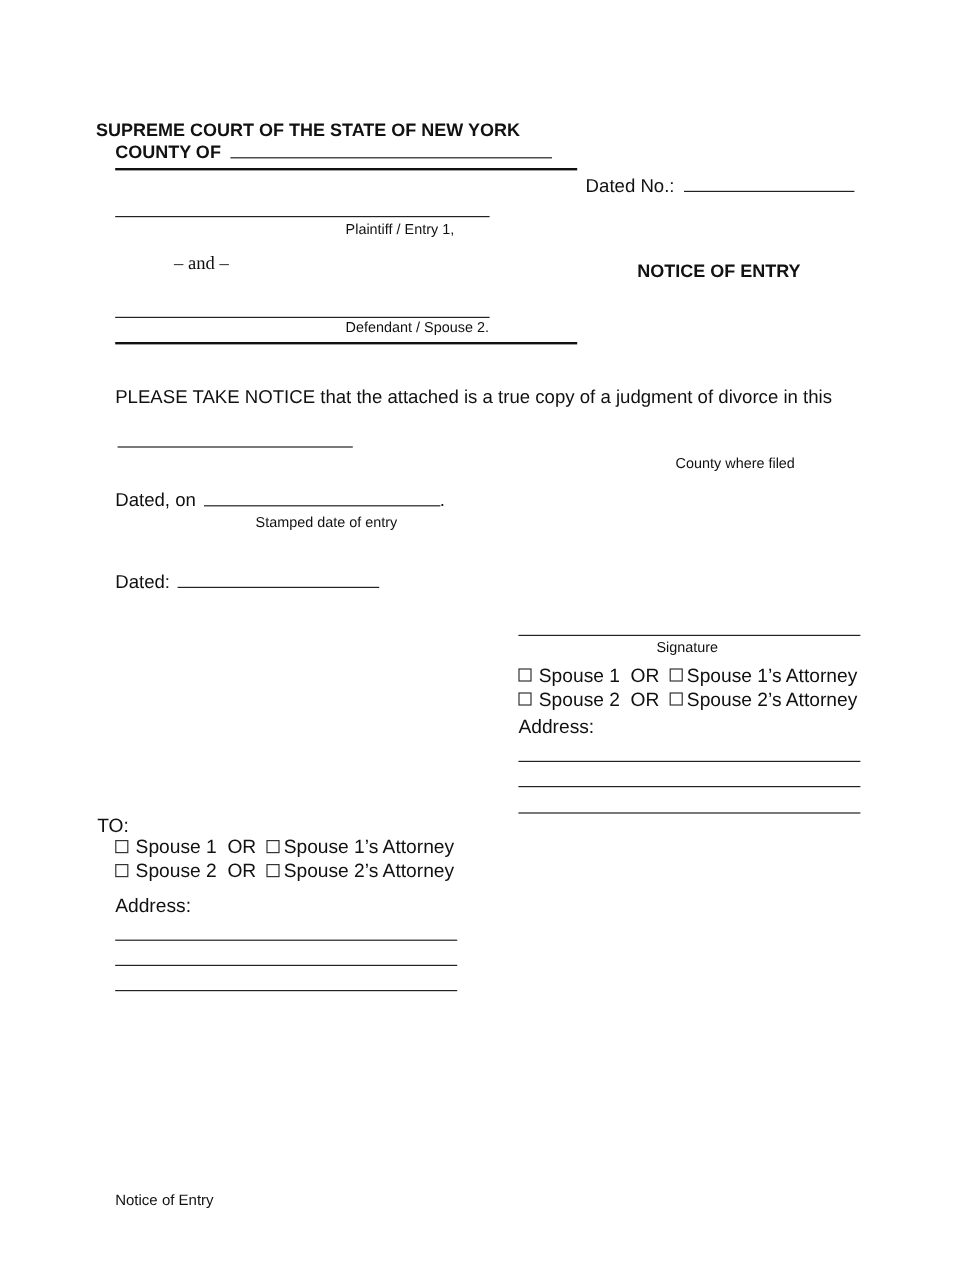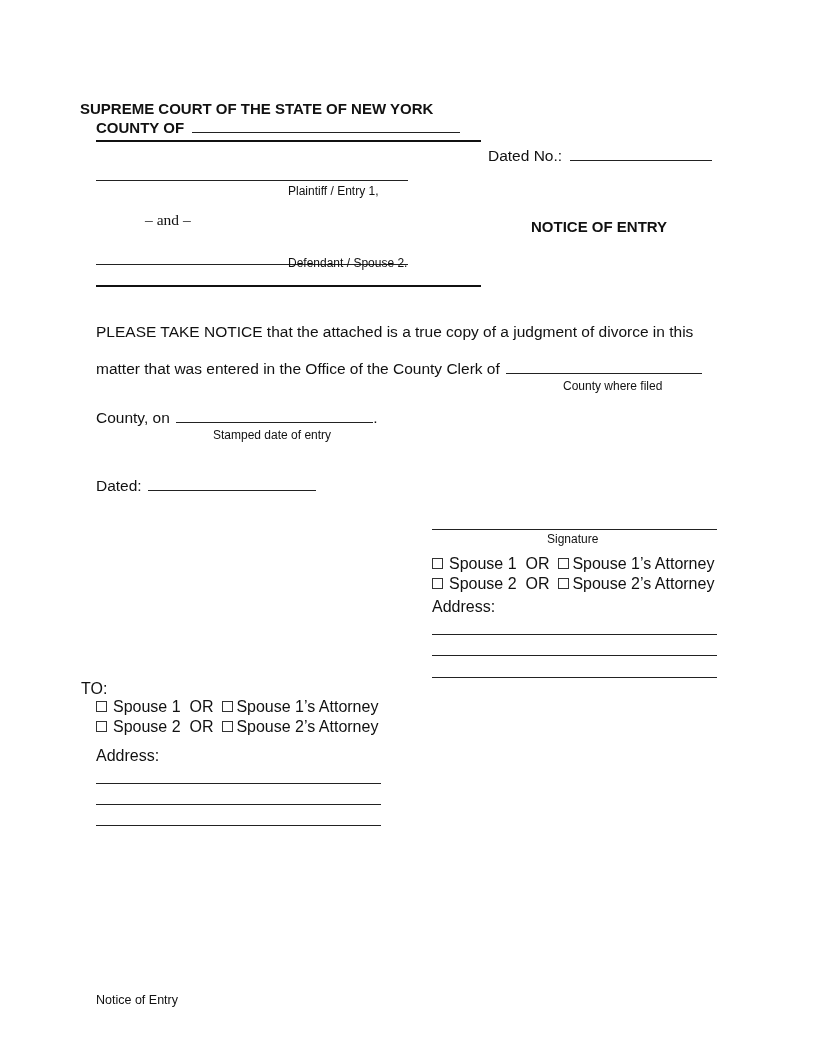--- a/index.html
+++ b/index.html
@@ -31,32 +31,31 @@
 </div>
 
 <div class="rule" style="left:96px; top:180px; width:312px;"></div>
 <div class="abs small" style="left:288px; top:184px;">Plaintiff / Entry 1,</div>
 
 <div class="abs body15" style="left:145px; top:211px;font-family:Liberation Serif, serif;">– and –</div>
 
 <div class="abs" style="left:531px; top:218px; font-weight:bold; font-size:15px;">NOTICE OF ENTRY</div>
 
 <div class="rule" style="left:96px; top:264px; width:312px;"></div>
-<div class="abs small" style="left:288px; top:256px;">Defendant / Spouse 2.</div>
+<div class="abs small" style="left:288px; top:266px;">Defendant / Spouse 2.</div>
 <div class="rule thick" style="left:96px; top:285px; width:385px;"></div>
 
 <div class="abs body15" style="left:96px; top:323px;">PLEASE TAKE NOTICE that the attached is a true copy of a judgment of divorce in this</div>
 <div class="abs body15" style="left:96px; top:360px;">
-  <span>matter that was entered in the Office of the County Clerk of</span>
   <span class="blank" style="width:196px; margin-left:2px;"></span>
 </div>
 <div class="abs small" style="left:563px; top:379px;text-align:right;">County where filed</div>
 
 <div class="abs body15" style="left:96px; top:409px;">
-  <span>County, on</span>
+  <span>Dated, on</span>
   <span class="blank" style="width:197px; margin-left:2px;"></span><span>.</span>
 </div>
 <div class="abs small" style="left:213px; top:428px;">Stamped date of entry</div>
 
 <div class="abs body15" style="left:96px; top:477px;">
   <span>Dated:</span>
   <span class="blank" style="width:168px; margin-left:2px;"></span>
 </div>
 
 <div class="rule" style="left:432px; top:529px; width:285px;"></div>

